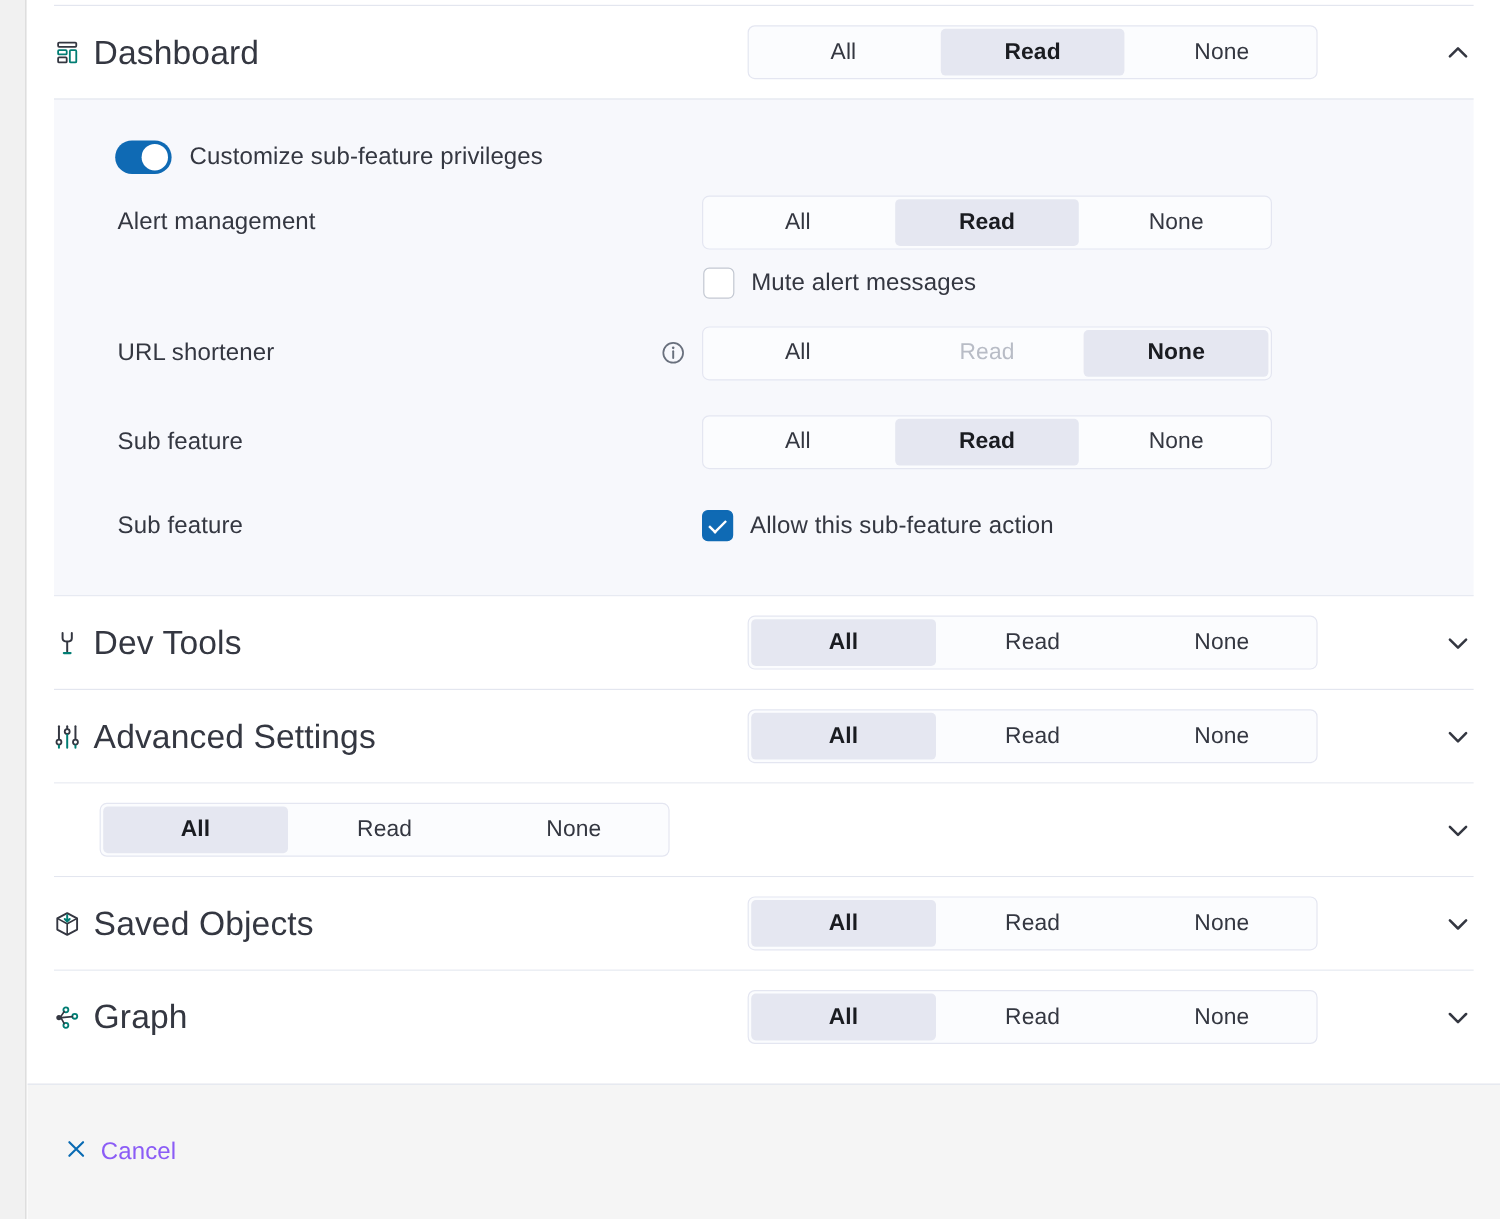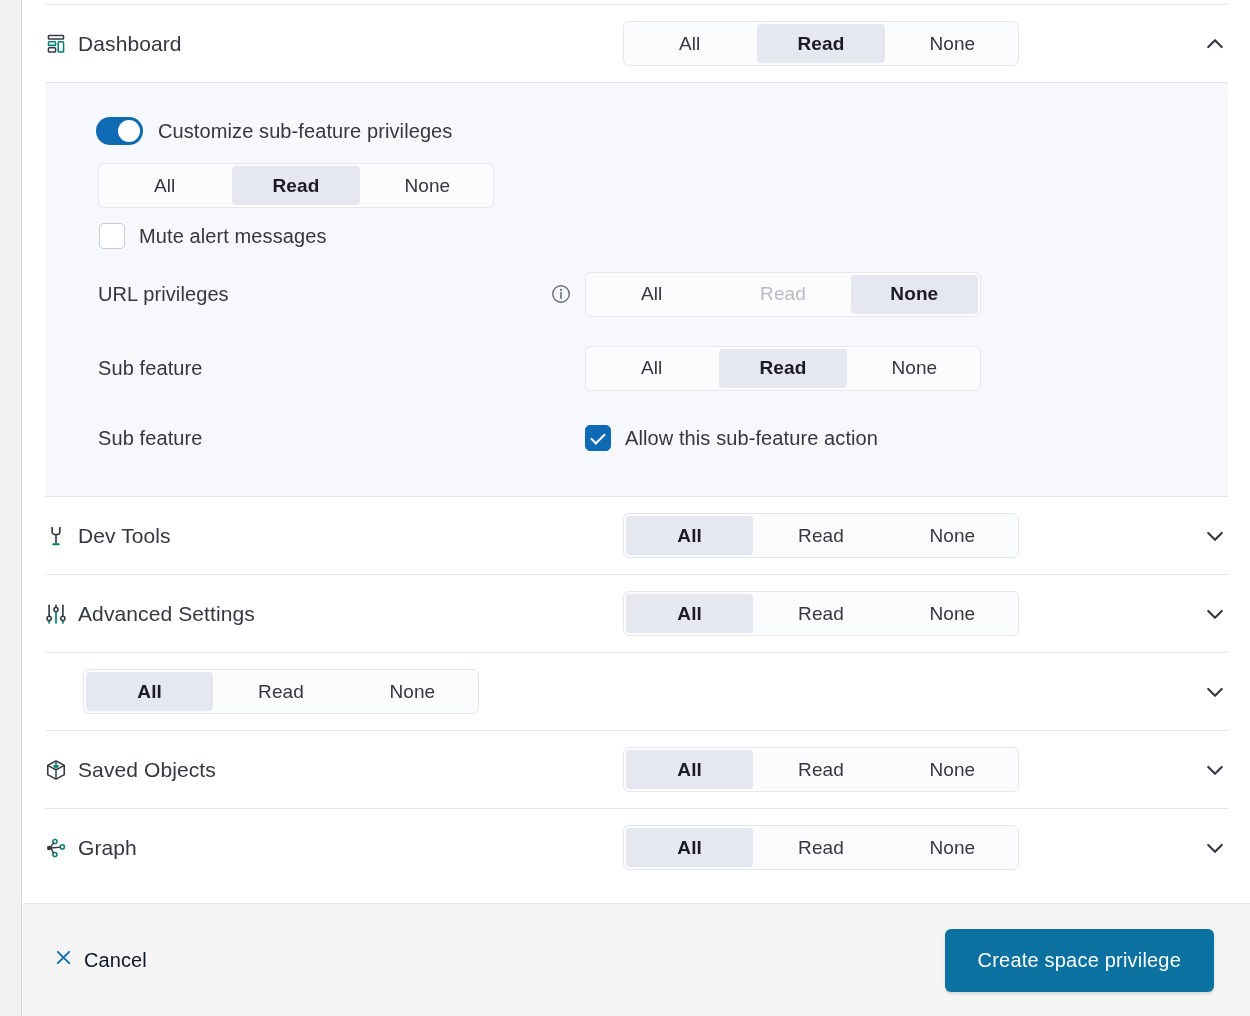--- a/index.html
+++ b/index.html
@@ -82,37 +82,37 @@
     min-width: 0;
     gap: 11px;
   }
   .feature-icon {
     width: 22px;
     height: 22px;
     flex: 0 0 22px;
     display: block;
   }
   .feature-label {
-    font-size: 21px;
+    font-size: 28px;
     line-height: 26px;
     color: #343741;
     letter-spacing: 0.1px;
     white-space: nowrap;
   }
 
   
   .seg-wrap {
     flex: 0 0 auto;
     display: flex;
     align-items: center;
     margin-left: 38px;
   }
   .seg-group {
     display: flex;
-    width: 396px;
+    width: 475px;
     height: 45px;
     border: 1px solid #e4e6f1;
     border-radius: 6px;
     background: #fbfcfe;
     box-sizing: border-box;
     overflow: hidden;
   }
   .seg-btn {
     flex: 1 1 0;
     display: flex;
@@ -278,21 +278,21 @@
     box-sizing: border-box;
   }
   .cancel-btn {
     display: flex;
     align-items: center;
     gap: 11px;
     background: none;
     border: none;
     font-family: inherit;
     font-size: 20px;
-    color: #0f172a;
+    color: #8b5cf6;
     cursor: pointer;
     padding: 4px;
     letter-spacing: 0.1px;
   }
   .primary-btn {
     background: #0a71a0;
     color: #ffffff;
     border: none;
     border-radius: 6px;
     font-family: inherit;
@@ -346,36 +346,40 @@
       <div class="subpanel">
 
         <div class="customize-row">
           <span class="switch">
             <span class="knob"></span>
           </span>
           <span class="customize-label">Customize sub-feature privileges</span>
         </div>
 
         <div class="sub-row" style="min-height:92px; align-items:flex-start; padding-top:14px;">
+          <div class="sub-name" style="height:45px;">
+            <span>Alert management</span>
+            <span class="spacer"></span>
+          </div>
           <div class="ctrl-col sub-control">
             <div class="seg-group">
               <button class="seg-btn">All</button>
               <button class="seg-btn selected">Read</button>
               <button class="seg-btn">None</button>
             </div>
             <div class="check-row offset-check" style="margin-top:6px;text-align:center;">
               <span class="checkbox unchecked"></span>
               <span class="check-label">Mute alert messages</span>
             </div>
           </div>
         </div>
 
         <div class="sub-row" style="min-height:72px;">
           <div class="sub-name">
-            <span>URL privileges</span>
+            <span>URL shortener</span>
             <span class="spacer"></span>
             <span class="info-icon">
               <svg viewBox="0 0 16 16" width="20" height="20" aria-hidden="true">
                 <circle cx="8" cy="8" r="6.6" fill="none" stroke="#69707d" stroke-width="1.15"></circle>
                 <circle cx="8" cy="4.7" r="0.85" fill="#69707d"></circle>
                 <path d="M8 6.9 L8 11.5" stroke="#69707d" stroke-width="1.3" stroke-linecap="round"></path>
               </svg>
             </span>
           </div>
           <div class="sub-control">
@@ -545,16 +549,15 @@
 
     <div class="flyout-footer">
       <button class="cancel-btn">
         <span>
           <svg viewBox="0 0 16 16" width="19" height="19" aria-hidden="true">
             <path d="M3.2 3.2 L12.8 12.8 M12.8 3.2 L3.2 12.8" stroke="#0a6bb3" stroke-width="1.5" stroke-linecap="round"></path>
           </svg>
         </span>
         <span>Cancel</span>
       </button>
-      <button class="primary-btn">Create space privilege</button>
     </div>
   </div>
 </div>
 
 </body></html>

